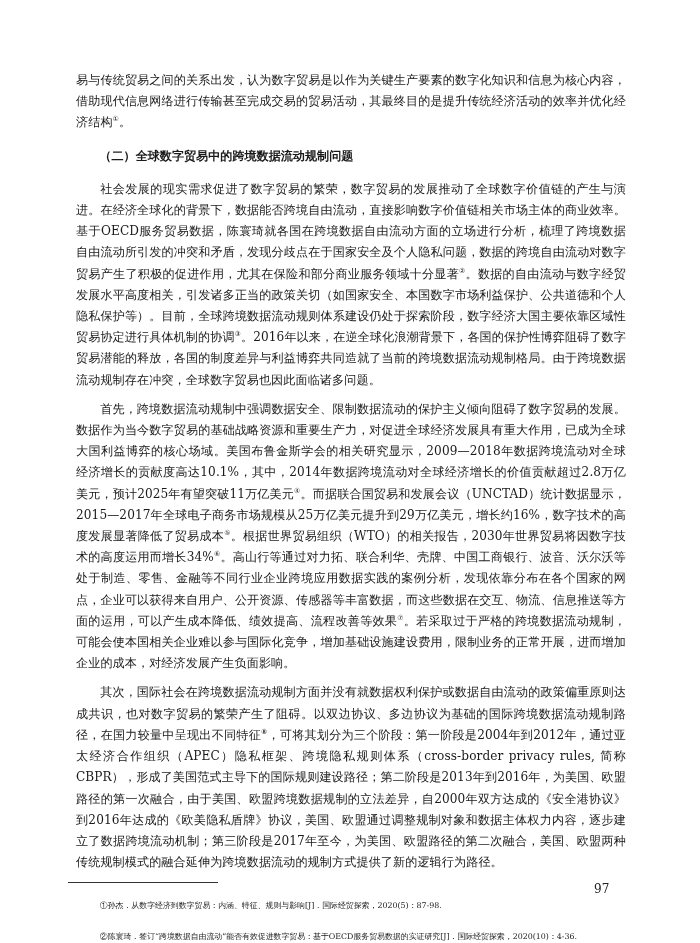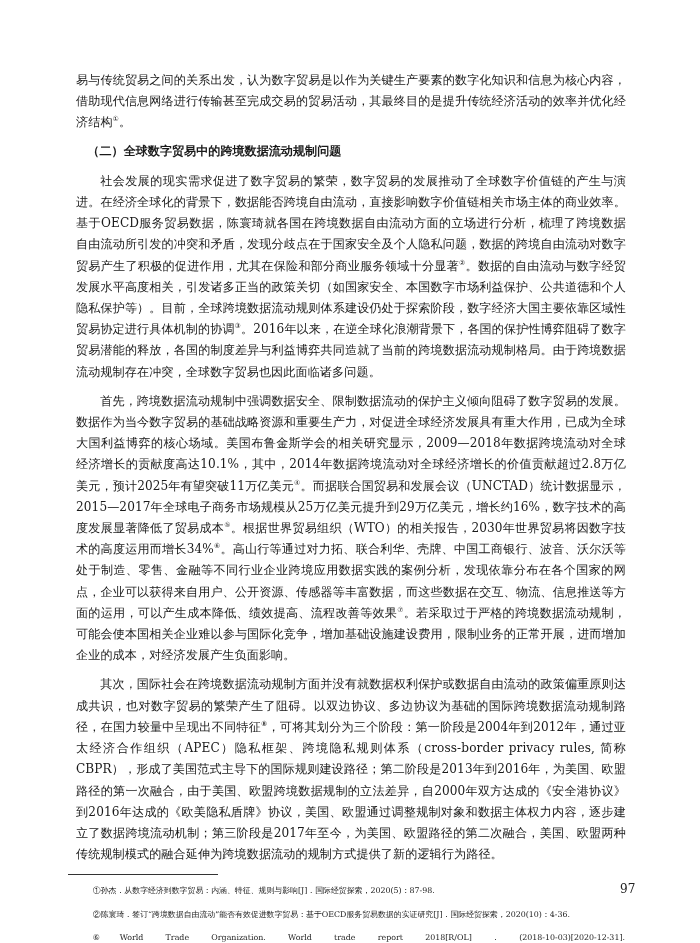--- a/index.html
+++ b/index.html
@@ -1,26 +1,26 @@
 <!DOCTYPE html>
 <html><head>
 <meta charset="utf-8">
 <style>
   html, body { margin: 0; padding: 0; background: #ffffff; }
   body { width: 700px; height: 943px; position: relative; overflow: hidden;
          font-family: "DejaVu Serif", "Liberation Serif", serif; color: #1a1a1a; }
   .page { position: absolute; left: 68px; top: 62px; width: 566px; }
   .p { font-size: 12.1px; line-height: 21.2px; text-align: justify; text-align-last: left; margin: 8px; letter-spacing: 0.1px; }
   .indent { text-indent: 2em; }
-  .h { font-family: Liberation Mono, monospace; font-size: 12.1px; font-weight: bold;
-       line-height: 21.2px; margin: 0; padding-left: 1.6em; }
+  .h { font-family: Liberation Sans, sans-serif; font-size: 12.1px; font-weight: bold;
+       line-height: 21.2px; margin: 12px; padding-left: 1.6em; }
   sup { font-size: 7px; line-height: 0; vertical-align: super; }
   .rule { width: 150px; border-top: 1px solid #333; margin: 9px 0 6px 0; }
-  .fn { font-size: 7.9px; line-height: 14.3px; margin: 9px; text-align: justify; text-indent: 2em; color: #222; }
-  .pagenum { position: absolute; left: 620px; top: 882px; font-size: 12px; color: #222; }
+  .fn { font-size: 7.9px; line-height: 14.3px; margin: 16px; text-align: justify; text-indent: 2em; color: #222; }
+  .pagenum { position: absolute; left: 594px; top: 882px; font-size: 12px; color: #222; }
 </style>
 </head>
 <body>
 
 <div class="page">
   <p class="p"><span>易与传统贸易之间的关系出发，认为数字贸易是以作为关键生产要素的数字化知识和信息为核心内容，借助现代信息网络进行传输甚至完成交易的贸易活动，其最终目的是提升传统经济活动的效率并优化经济结构</span><sup>①</sup><span>。</span></p>
 
   <p class="h">（二）全球数字贸易中的跨境数据流动规制问题</p>
 
   <p class="p indent"><span>社会发展的现实需求促进了数字贸易的繁荣，数字贸易的发展推动了全球数字价值链的产生与演进。在经济全球化的背景下，数据能否跨境自由流动，直接影响数字价值链相关市场主体的商业效率。基于OECD服务贸易数据，陈寰琦就各国在跨境数据自由流动方面的立场进行分析，梳理了跨境数据自由流动所引发的冲突和矛盾，发现分歧点在于国家安全及个人隐私问题，数据的跨境自由流动对数字贸易产生了积极的促进作用，尤其在保险和部分商业服务领域十分显著</span><sup>②</sup><span>。数据的自由流动与数字经贸发展水平高度相关，引发诸多正当的政策关切（如国家安全、本国数字市场利益保护、公共道德和个人隐私保护等）。目前，全球跨境数据流动规则体系建设仍处于探索阶段，数字经济大国主要依靠区域性贸易协定进行具体机制的协调</span><sup>③</sup><span>。2016年以来，在逆全球化浪潮背景下，各国的保护性博弈阻碍了数字贸易潜能的释放，各国的制度差异与利益博弈共同造就了当前的跨境数据流动规制格局。由于跨境数据流动规制存在冲突，全球数字贸易也因此面临诸多问题。</span></p>

